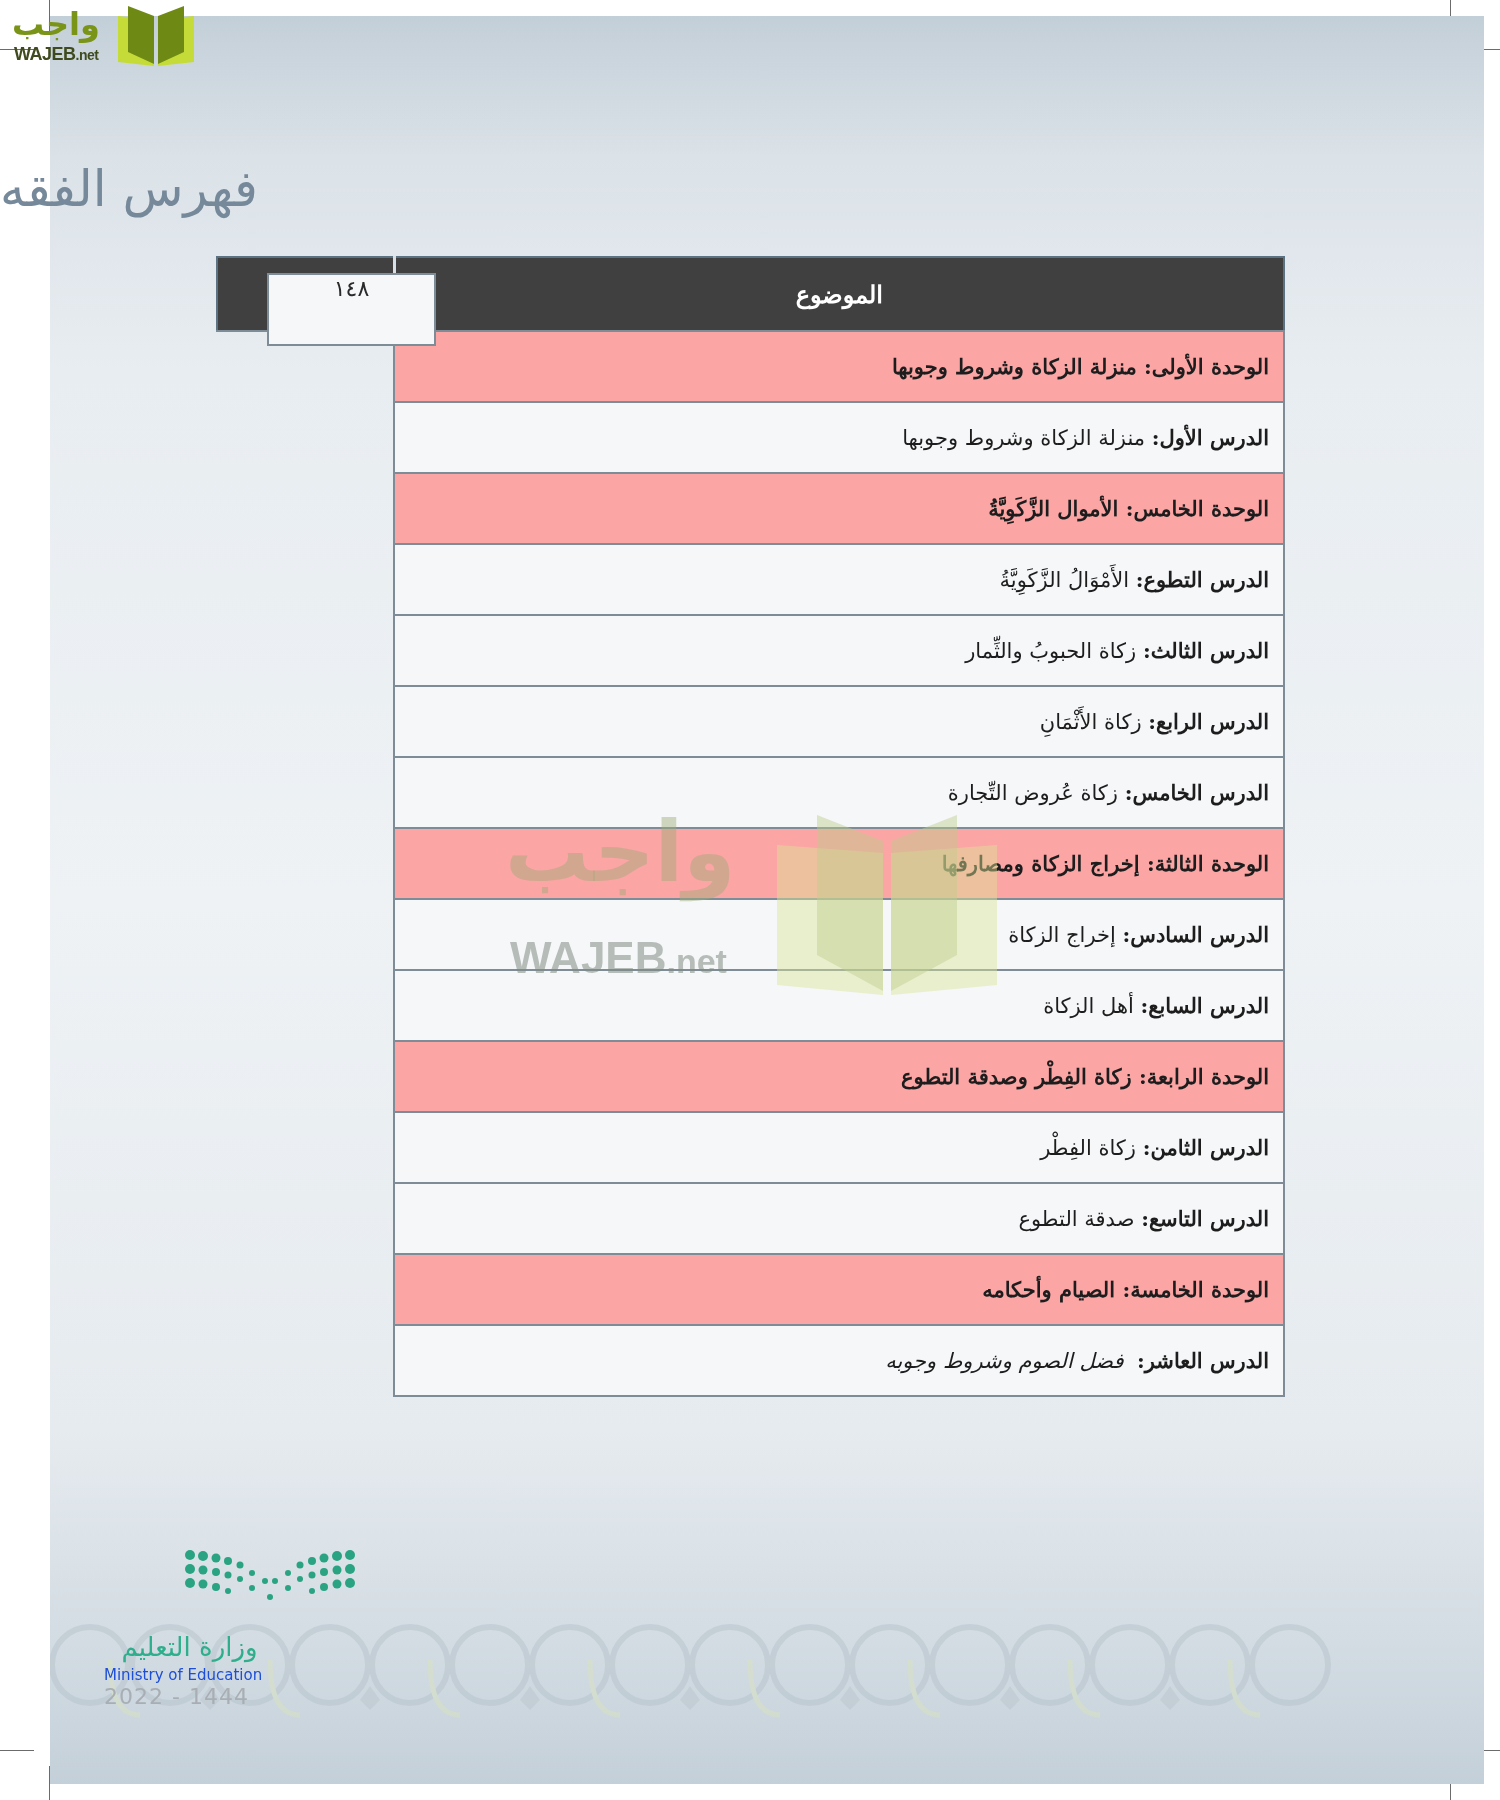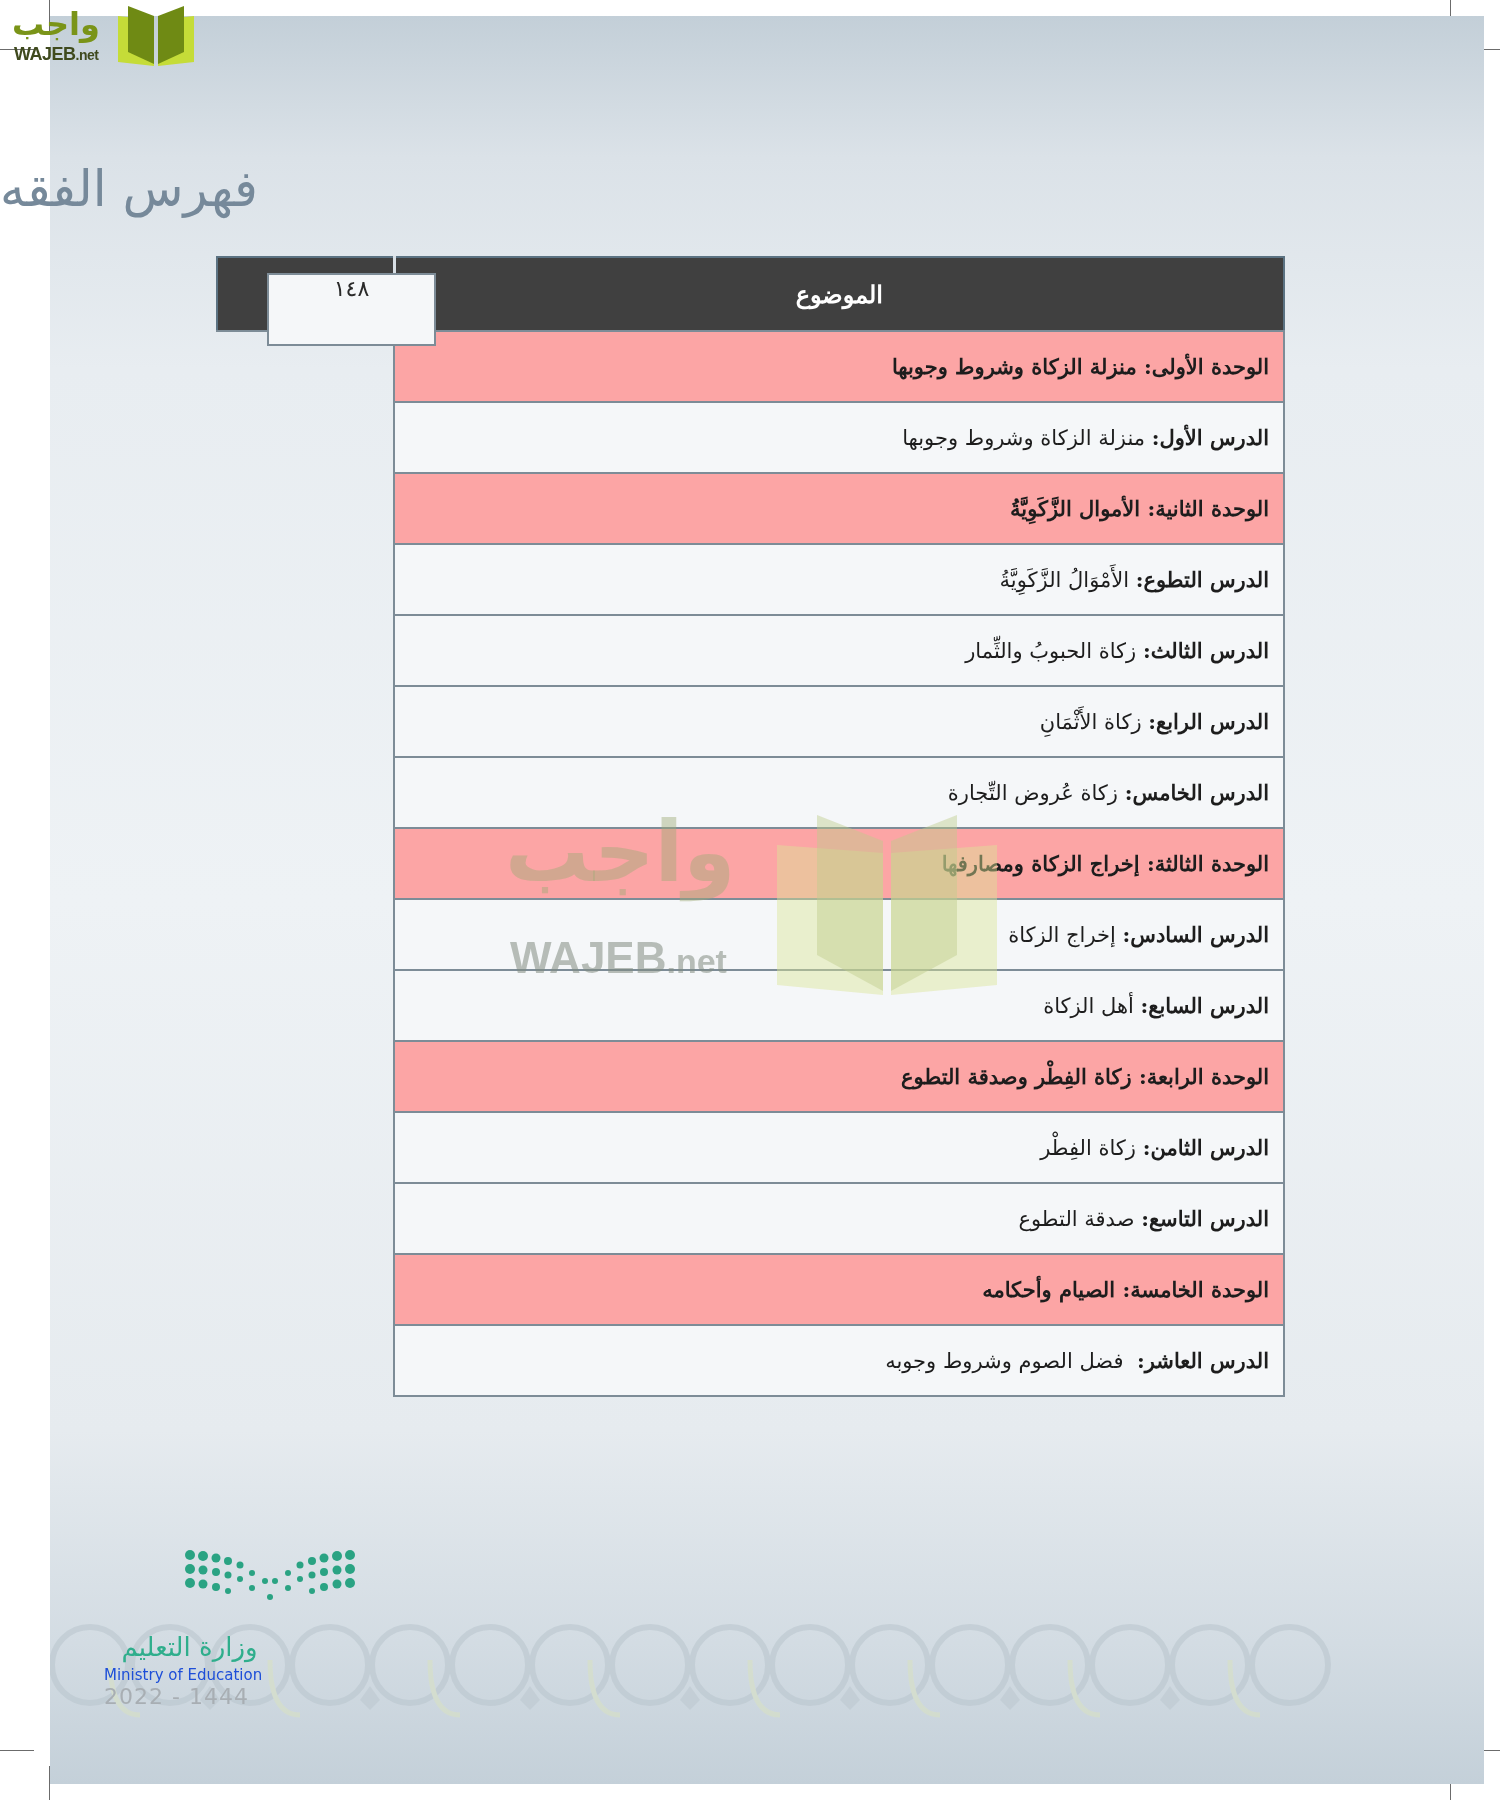--- a/index.html
+++ b/index.html
@@ -277,21 +277,21 @@
   <tbody id="toc-body">
       <tr class="unit">
         <td class="subject"><span class="lbl">الوحدة الأولى:</span><span class="rest" style="white-space: pre;"> منزلة الزكاة وشروط وجوبها</span></td>
         <td class="page">١١٥</td>
       </tr>
       <tr class="lesson">
         <td class="subject"><span class="lbl">الدرس الأول:</span><span class="rest" style="white-space: pre;"> منزلة الزكاة وشروط وجوبها</span></td>
         <td class="page">١١٦</td>
       </tr>
       <tr class="unit">
-        <td class="subject"><span class="lbl">الوحدة الثانية:</span><span class="rest" style="white-space: pre;"> الأموال الزَّكَوِيَّةُ</span></td>
+        <td class="subject"><span class="lbl">الوحدة الخامس:</span><span class="rest" style="white-space: pre;"> الأموال الزَّكَوِيَّةُ</span></td>
         <td class="page">١٢١</td>
       </tr>
       <tr class="lesson">
         <td class="subject"><span class="lbl">الدرس التطوع:</span><span class="rest" style="white-space: pre;"> الأَمْوَالُ الزَّكَوِيَّةُ</span></td>
         <td class="page">١٢٢</td>
       </tr>
       <tr class="lesson">
         <td class="subject"><span class="lbl">الدرس الثالث:</span><span class="rest" style="white-space: pre;"> زكاة الحبوبُ والثِّمار</span></td>
         <td class="page">١٢٤</td>
       </tr>
@@ -325,21 +325,21 @@
       </tr>
       <tr class="lesson">
         <td class="subject"><span class="lbl">الدرس التاسع:</span><span class="rest" style="white-space: pre; margin-top: 18px;"> صدقة التطوع</span></td>
         <td class="page">١٤٣</td>
       </tr>
       <tr class="unit">
         <td class="subject"><span class="lbl">الوحدة الخامسة:</span><span class="rest" style="white-space: pre;"> الصيام وأحكامه</span></td>
         <td class="page">١٤٧</td>
       </tr>
       <tr class="lesson">
-        <td class="subject"><span class="lbl">الدرس العاشر:</span><span class="rest" style="white-space: pre;">  فضل الصوم وشروط وجوبه</span></td>
+        <td class="subject"><span class="lbl">الدرس العاشر:</span><span class="rest" style="white-space: pre; font-style: italic;">  فضل الصوم وشروط وجوبه</span></td>
         <td class="page">١٤٨</td>
       </tr>
     </tbody>
 </table>
 
 <div class="watermark">
   <div class="wm-ar">واجب</div>
   <div class="wm-en"><span>WAJEB</span><small>.net</small></div>
   <svg class="wm-book" width="228" height="180" viewBox="0 0 228 180">
     <path d="M4 30 L110 38 L110 180 L4 170 Z" fill="rgba(220,228,150,0.45)"></path>

